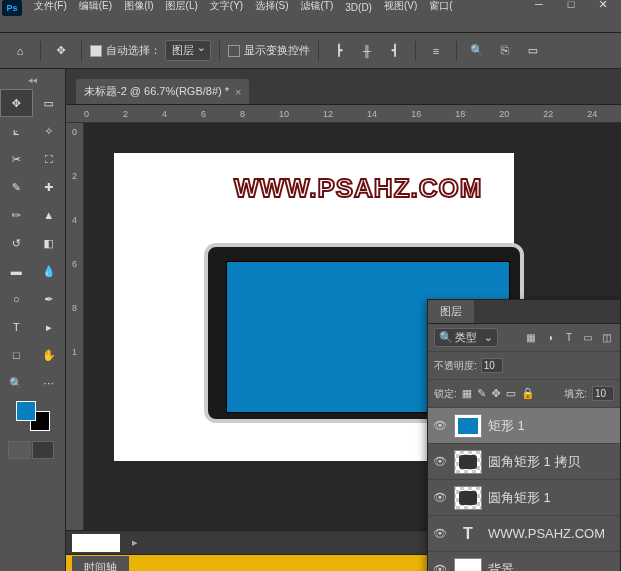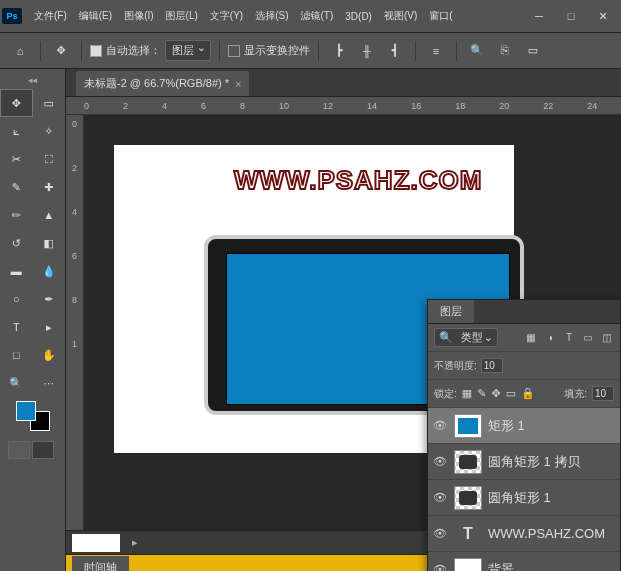--- a/index.html
+++ b/index.html
@@ -1,17 +1,17 @@
 <!DOCTYPE html>
 <html><head>
 <meta charset="utf-8">
 <style>
 *{margin:0;padding:0;box-sizing:border-box;font-family:"Microsoft YaHei",Arial,sans-serif;user-select:none}
 body{background:#535353;width:621px;height:571px;overflow:hidden;color:#ddd;font-size:11px}
-.menubar{height:24px;background:#535353;display:flex;align-items:center;padding:16px 2px;border-bottom:1px solid #222}
+.menubar{height:24px;background:#535353;display:flex;align-items:flex-end;padding:16px 2px;border-bottom:1px solid #222}
 .ps-icon{width:20px;height:16px;background:#001d36;color:#29a8ff;font-size:9px;font-weight:bold;display:flex;align-items:center;justify-content:center;border-radius:2px;margin-right:6px}
 .menu-item{padding:3px 6px;color:#ddd;font-size:10px}
 .win-controls{margin-left:auto;display:flex}
 .win-btn{width:32px;height:24px;display:flex;align-items:center;justify-content:center;color:#ddd}
 .optbar{height:36px;background:#535353;display:flex;align-items:center;padding:0 8px;border-bottom:1px solid #222;gap:4px}
 .opt-icon{width:24px;height:24px;display:flex;align-items:center;justify-content:center;color:#ddd;border:1px solid transparent;border-radius:2px}
 .opt-sep{width:1px;height:20px;background:#3a3a3a;margin:0 4px}
 .opt-check{width:12px;height:12px;border:1px solid #999;display:inline-block;margin-right:4px}
 .opt-label{color:#ddd;display:flex;align-items:center}
 .opt-select{background:#3f3f3f;border:1px solid #666;color:#ddd;padding:2px 16px 2px 6px;position:relative;border-radius:2px}
@@ -22,21 +22,21 @@
 .tb-grid{display:grid;grid-template-columns:1fr 1fr;gap:0}
 .tb-tool{height:28px;display:flex;align-items:center;justify-content:center;color:#ddd;position:relative}
 .tb-tool.sel{background:#3f3f3f;border:1px solid #777}
 .tb-swatch{padding:6px 4px;position:relative;height:40px}
 .sw-fg{width:20px;height:20px;background:#0a7fbf;border:1px solid #fff;position:absolute;left:16px;top:4px;z-index:2}
 .sw-bg{width:20px;height:20px;background:#000;border:1px solid #fff;position:absolute;left:30px;top:14px}
 .tb-bottom{display:flex;gap:2px;padding:4px 8px}
 .tb-mode{width:22px;height:18px;border:1px solid #666;background:#3a3a3a}
 .tb-mode.on{background:#5a5a5a}
 .workspace{flex:1;display:flex;flex-direction:column;background:#2a2a2a;position:relative;overflow:hidden}
-.tabbar{height:28px;background:#3a3a3a;display:flex;align-items:flex-end;border-bottom:1px solid #222;padding-left:10px}
+.tabbar{height:36px;background:#3a3a3a;display:flex;align-items:flex-end;border-bottom:1px solid #222;padding-left:10px}
 .doc-tab{background:#535353;padding:5px 8px;color:#ddd;font-size:11px;display:flex;align-items:center;gap:6px;border-top-left-radius:3px;border-top-right-radius:3px}
 .tab-x{color:#aaa}
 .ruler-h{height:18px;background:#535353;display:flex;align-items:center;padding-left:18px;color:#bbb;font-size:9px;gap:34px;border-bottom:1px solid #333}
 .canvas-row{display:flex;flex:1}
 .ruler-v{width:18px;background:#535353;display:flex;flex-direction:column;align-items:center;color:#bbb;font-size:9px;padding-top:4px;gap:34px;border-right:1px solid #333}
 .canvas-area{flex:1;background:#282828;position:relative;overflow:hidden}
 .canvas{position:absolute;left:30px;top:30px;width:400px;height:308px;background:#fff}
 .watermark{position:absolute;left:120px;top:20px;font-size:26px;font-weight:bold;color:#fff;-webkit-text-stroke:2px #6a0f0f;letter-spacing:1px;font-family:Arial}
 .tablet{position:absolute;left:90px;top:90px;width:320px;height:180px;background:#1a1a1a;border-radius:12px;border:4px solid #ccc}
 .tablet-screen{position:absolute;left:18px;top:14px;width:284px;height:152px;background:#0a7fbf;border:1px solid #000}
@@ -204,21 +204,21 @@
     </div>
     <div class="bottom-tabs">
       <div class="btab">时间轴</div>
     </div>
 
     <div class="layers-panel">
       <div class="lp-tab">
           <span>图层</span>
         </div>
       <div class="lp-row">
-        <div class="lp-search">🔍 <span style="margin-left:8px">类型</span> <span style="margin-left:auto">⌄</span></div>
+        <div class="lp-search">🔍 <span style="margin-left:2px">类型</span> <span style="margin-left:auto">⌄</span></div>
         <div class="lp-filt">
           <i>▦</i>
           <i>◑</i>
           <i>T</i>
           <i>▭</i>
           <i>◫</i>
         </div>
       </div>
       <div class="lp-row">
         <div class="lp-blend">

